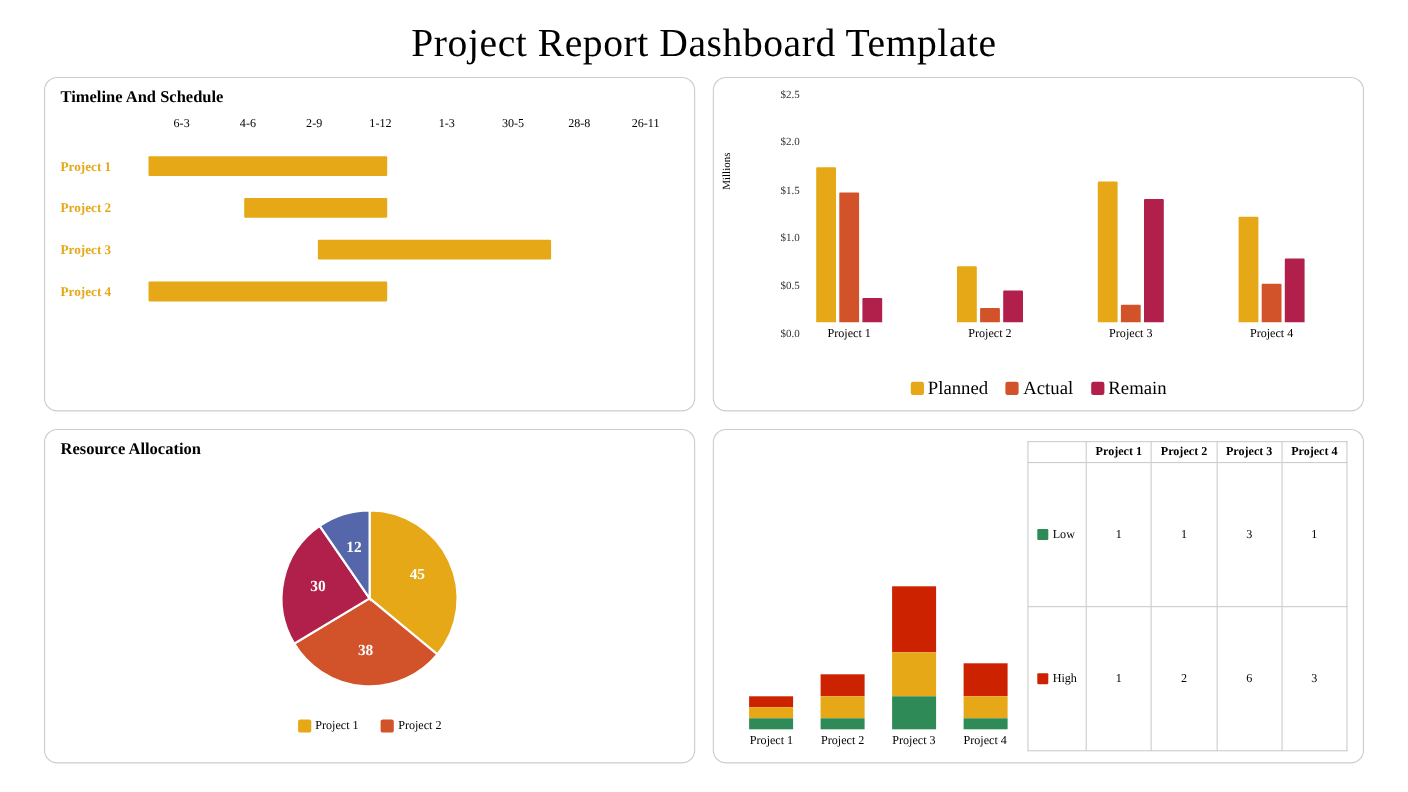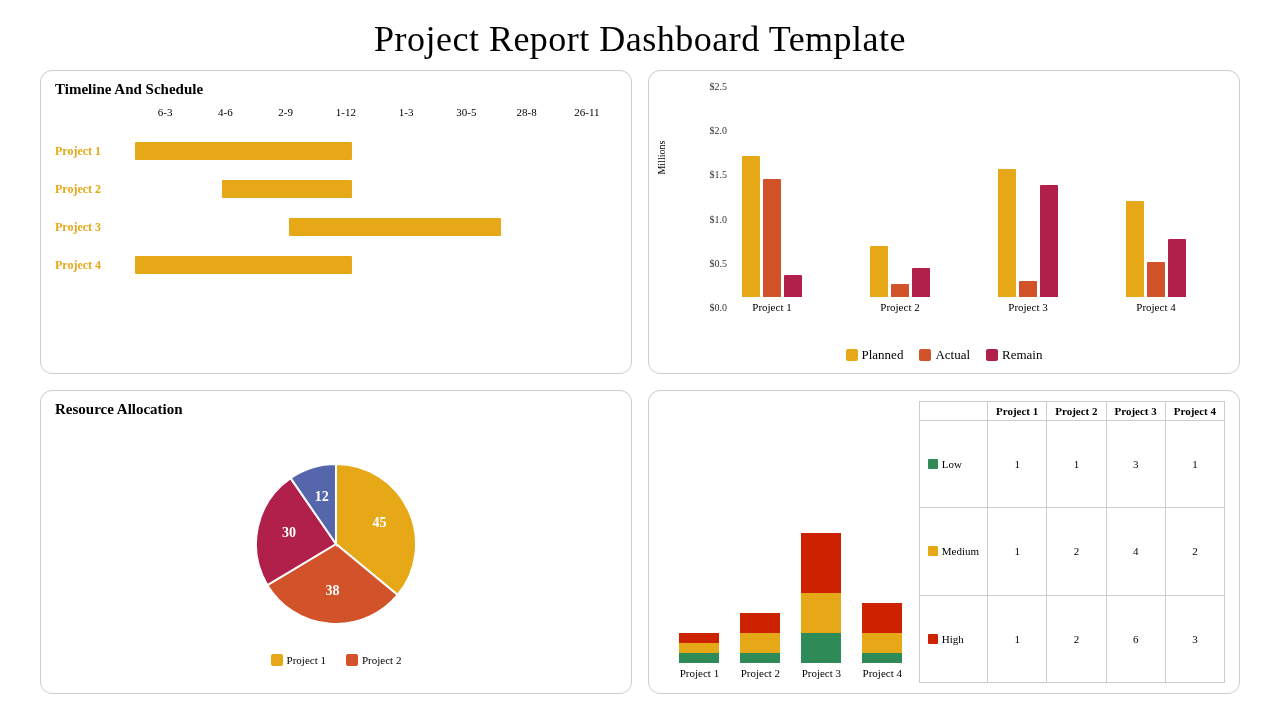--- a/index.html
+++ b/index.html
@@ -142,21 +142,21 @@
     }
     .bar-group-label {
       font-size: 11px;
       margin-top: 4px;
       text-align: center;
     }
     .legend {
       display: flex;
       justify-content: center;
       gap: 16px;
-      font-size: 13px;
+      font-size: 17px;
       margin-top: 4px;
     }
     .legend-item {
       display: flex;
       align-items: center;
       gap: 4px;
     }
     .legend-dot {
       width: 12px;
       height: 12px;
@@ -434,32 +434,20 @@
       </div>
     </td>
               <td>1</td>
               <td>1</td>
               <td>3</td>
               <td>1</td>
             </tr>
             <tr>
     <td>
       <div class="risk-label-cell">
-        <span class="risk-color-box" style="background:#e6a817"></span>
-        <span>Medium</span>
-      </div>
-    </td>
-              <td>1</td>
-              <td>2</td>
-              <td>4</td>
-              <td>2</td>
-            </tr>
-            <tr>
-    <td>
-      <div class="risk-label-cell">
         <span class="risk-color-box" style="background:#cc2200"></span>
         <span>High</span>
       </div>
     </td>
               <td>1</td>
               <td>2</td>
               <td>6</td>
               <td>3</td>
             </tr>
           </tbody>

